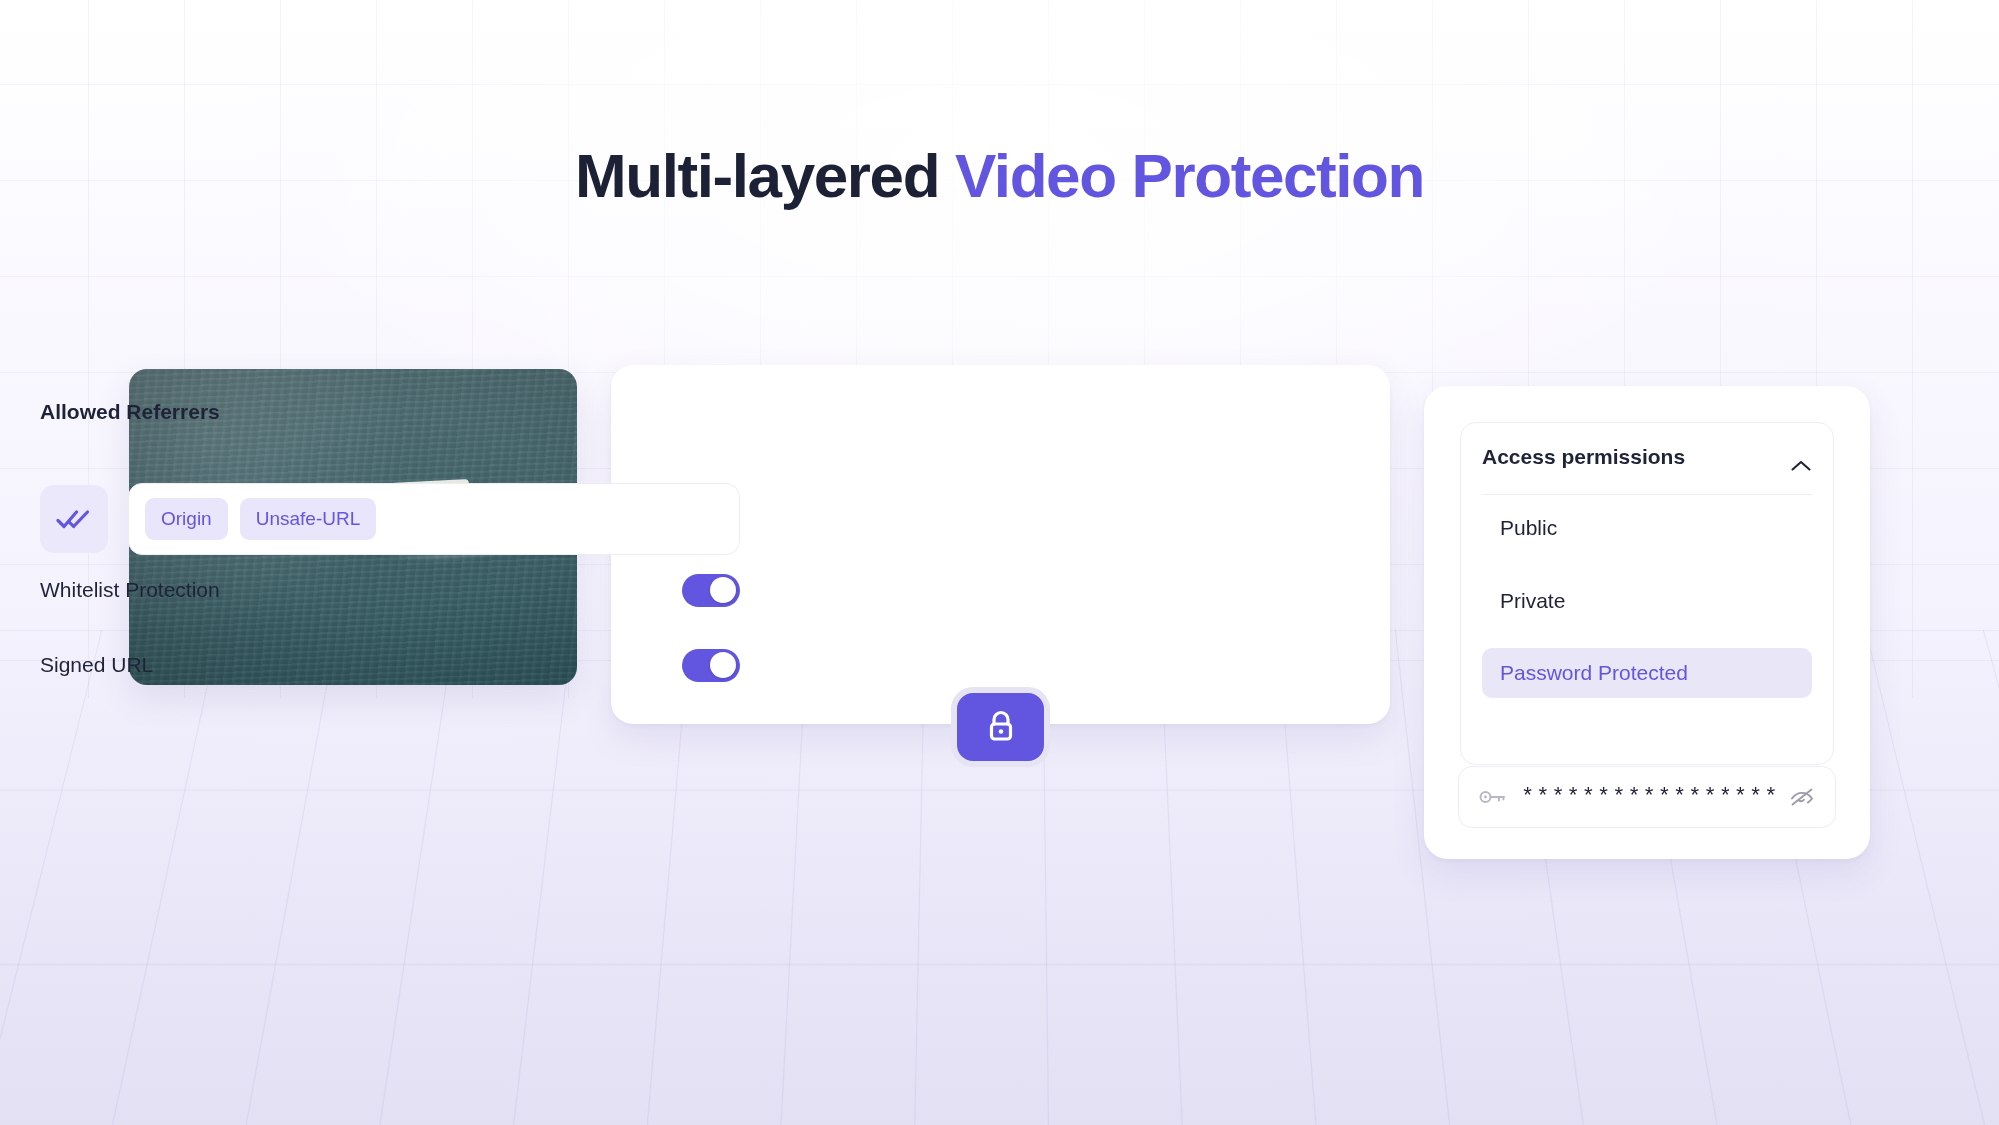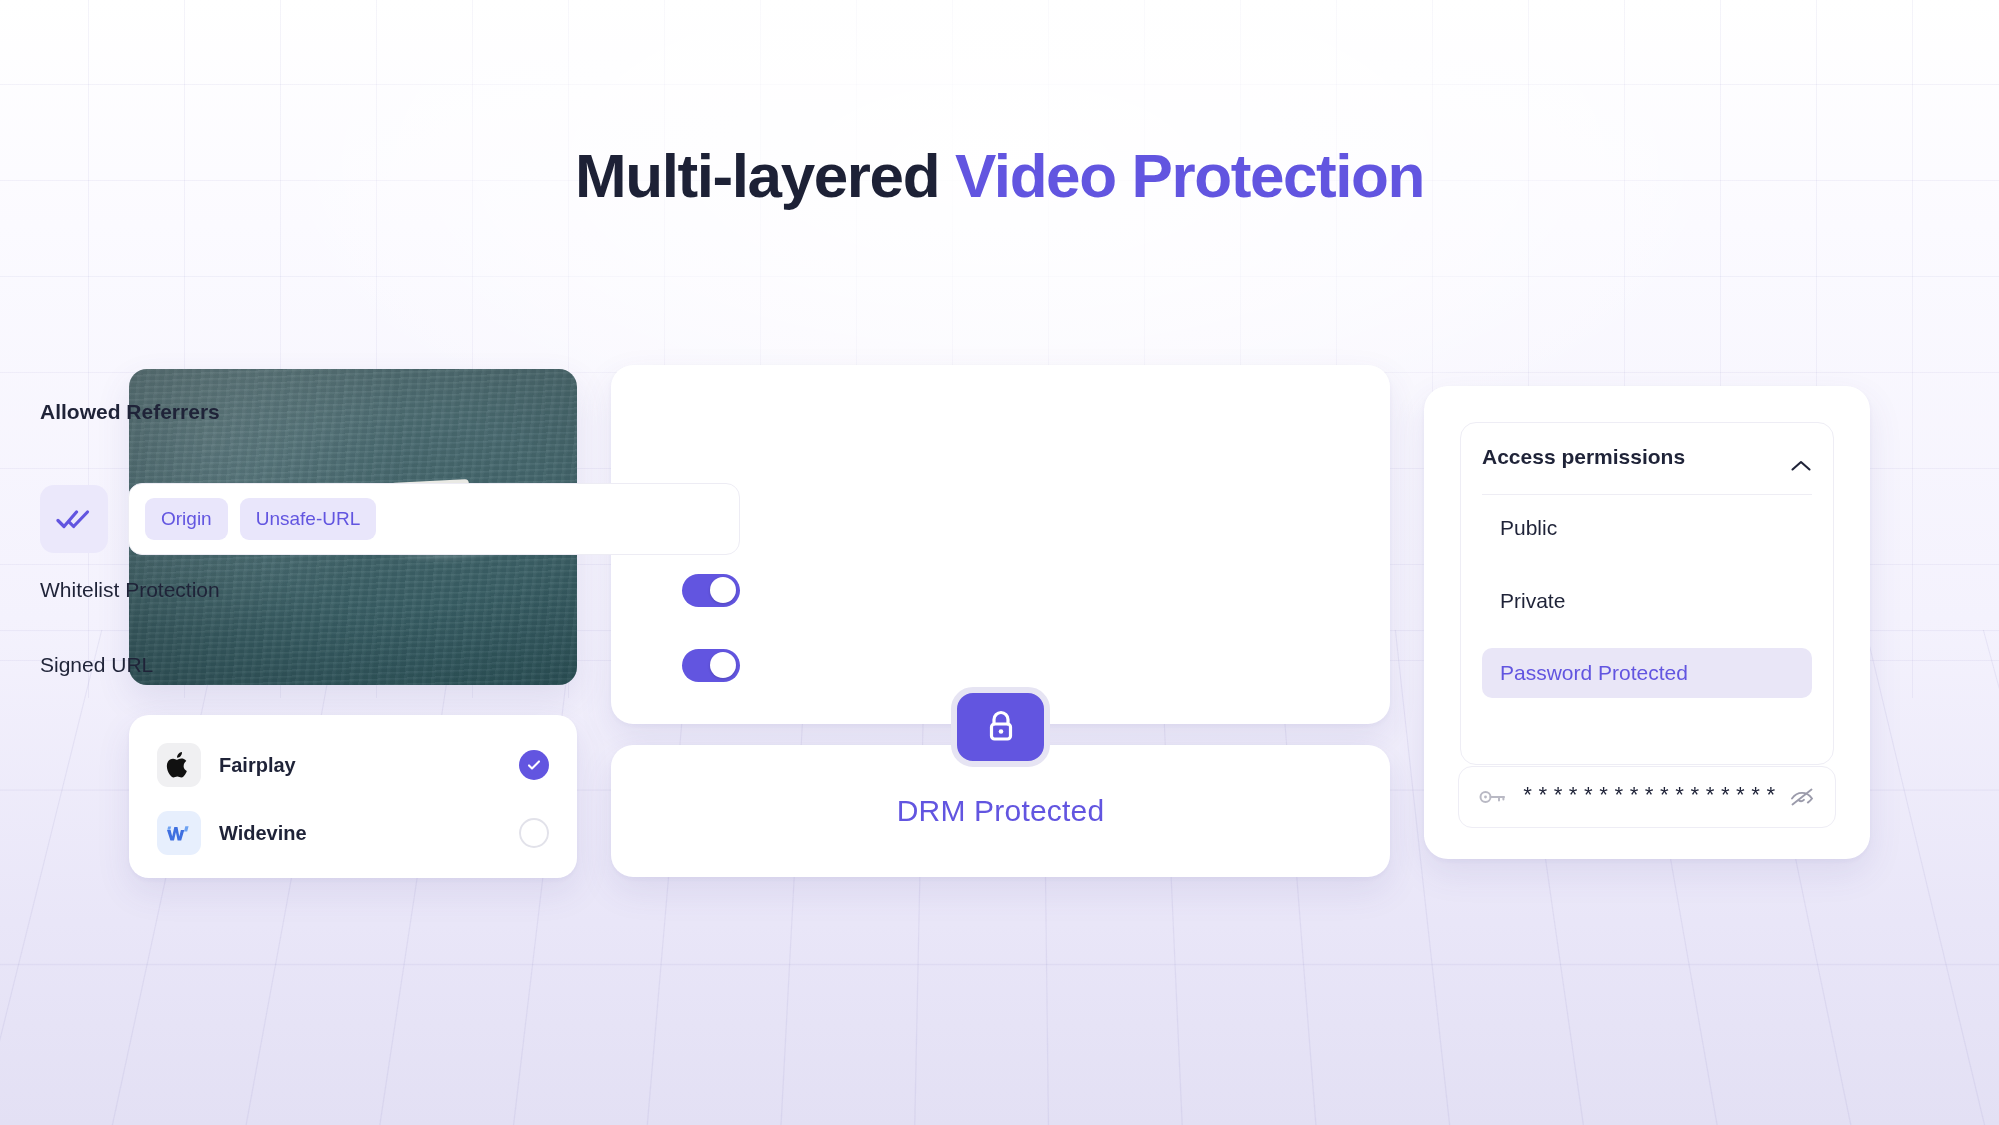--- a/index.html
+++ b/index.html
@@ -253,49 +253,20 @@
       <div class="people"></div>
       <div class="rail"></div>
       <div class="deck"></div>
       <div class="hull"></div>
       <div class="wake"></div>
     </div>
     <div class="vignette"></div>
     <div class="play-btn"></div>
   </div>
 
-  <div class="card" id="drm-providers-card">
-
-    <div class="provider-row" id="provider-row-0">
-      <div class="provider-logo logo-apple">
-        <svg width="26" height="30" viewBox="0 0 24 28" aria-hidden="true">
-          <path fill="#111" d="M16.4 14.8c0-3 2.4-4.4 2.5-4.5-1.4-2-3.5-2.3-4.3-2.3-1.8-.2-3.5 1.1-4.4 1.1-.9 0-2.3-1.1-3.8-1-2 .03-3.8 1.1-4.8 2.9-2 3.5-.5 8.8 1.5 11.7 1 1.4 2.1 3 3.6 2.9 1.4-.06 2-.9 3.7-.9s2.2.9 3.8.9c1.6 0 2.6-1.4 3.5-2.8 1.1-1.6 1.6-3.2 1.6-3.3-.04-.02-3-1.2-3-4.6z"></path>
-          <path fill="#111" d="M13.6 5.6c.8-1 1.3-2.3 1.2-3.7-1.2.05-2.6.8-3.4 1.8-.7.8-1.4 2.2-1.2 3.5 1.3.1 2.6-.7 3.4-1.6z"></path>
-        </svg>
-      </div>
-      <div class="provider-name">Fairplay</div>
-      <div class="radio on">
-        <svg width="16" height="16" viewBox="0 0 16 16" aria-hidden="true">
-          <path d="M3 8.4l3 3 7-7" fill="none" stroke="#fff" stroke-width="2.1" stroke-linecap="round" stroke-linejoin="round"></path>
-        </svg>
-      </div>
-    </div>
-
-    <div class="provider-row" id="provider-row-1">
-      <div class="provider-logo logo-widevine">
-        <svg width="26" height="20" viewBox="0 0 26 20" aria-hidden="true">
-          <path fill="#3f6fe0" d="M1 7 l3.6 0 l1.6 6.4 l2.1 -9.4 l3.2 0 l1.8 9.4 l1.6 -6.4 l3.4 0 l-3.1 10.6 l-3.6 0 l-1.7 -8.4 l-1.9 8.4 l-3.6 0z"></path>
-          <path fill="#6ea2f2" d="M19.3 3.2 l3.3 0 l-1.4 5.3 l-3.2 0z"></path>
-          <path fill="#6ea2f2" d="M2.2 3.4 l3 0 l-.9 3.3 l-3 0z"></path>
-        </svg>
-      </div>
-      <div class="provider-name">Widevine</div>
-      <div class="radio off"></div>
-    </div>
-  </div>
 
   <div class="card" id="referrers-card"></div>
 
   <div id="allowed-referrers-label">Allowed Referrers</div>
 
   <div id="referrers-input-row">
     <div class="check-chip">
       <svg width="36" height="24" viewBox="0 0 36 24" aria-hidden="true">
         <path d="M2 13.5l6 6L20.5 5" fill="none" stroke="#6255e0" stroke-width="3.2" stroke-linecap="round" stroke-linejoin="round"></path>
         <path d="M13 14.8l4.6 4.7L31.5 5" fill="none" stroke="#6255e0" stroke-width="3.2" stroke-linecap="round" stroke-linejoin="round"></path>
@@ -314,23 +285,20 @@
       </span>
   </div>
 
   <div class="toggle-row" id="toggle-row-1">
     <span class="toggle-label">Signed URL</span>
     <span class="switch">
         <span class="knob"></span>
       </span>
   </div>
 
-  <div class="card" id="drm-protected-card">
-    <span id="drm-protected-label">DRM Protected</span>
-  </div>
 
   <div id="drm-lock-badge">
     <svg width="34" height="40" viewBox="0 0 34 40" aria-hidden="true">
       <path d="M10 17V12.5a7 7 0 0 1 14 0V17" fill="none" stroke="#fff" stroke-width="3.2" stroke-linecap="round"></path>
       <rect x="7.5" y="17" width="19" height="15" rx="3" fill="none" stroke="#fff" stroke-width="3.2"></rect>
       <circle cx="17" cy="24.5" r="2.3" fill="#fff"></circle>
     </svg>
   </div>
 
   <div class="card" id="access-card"></div>

